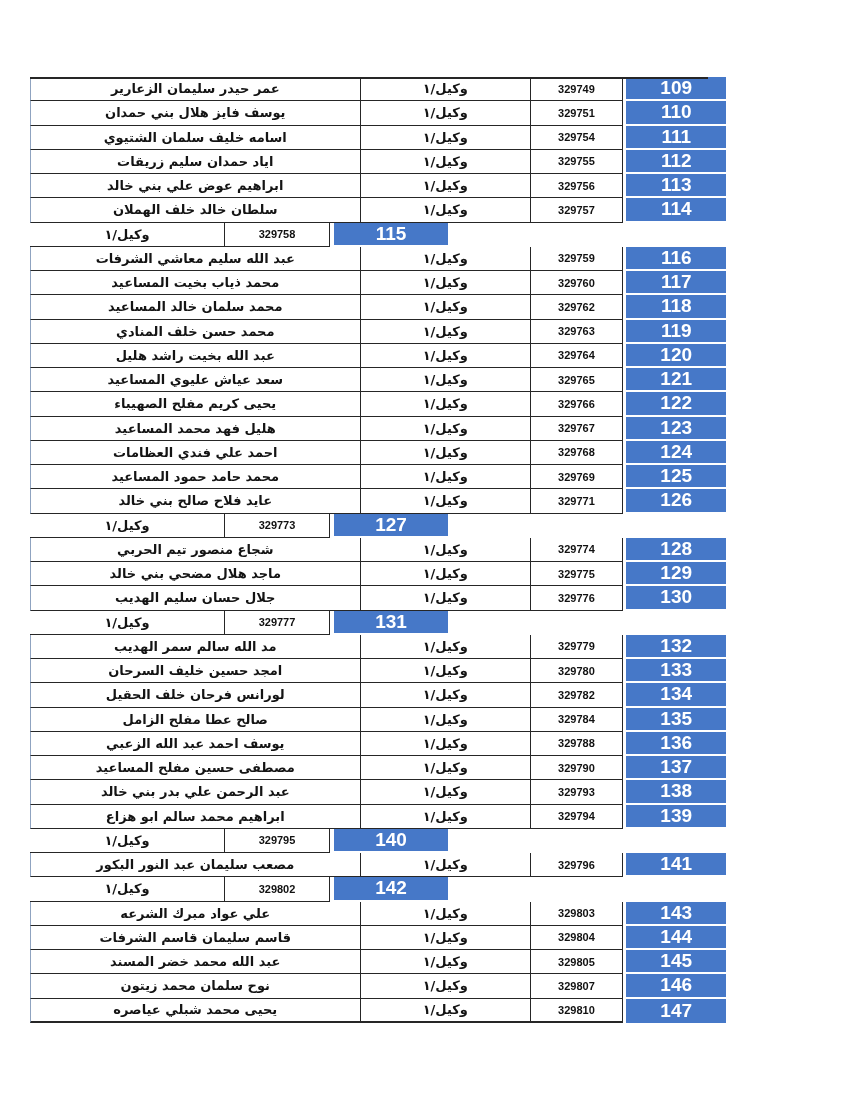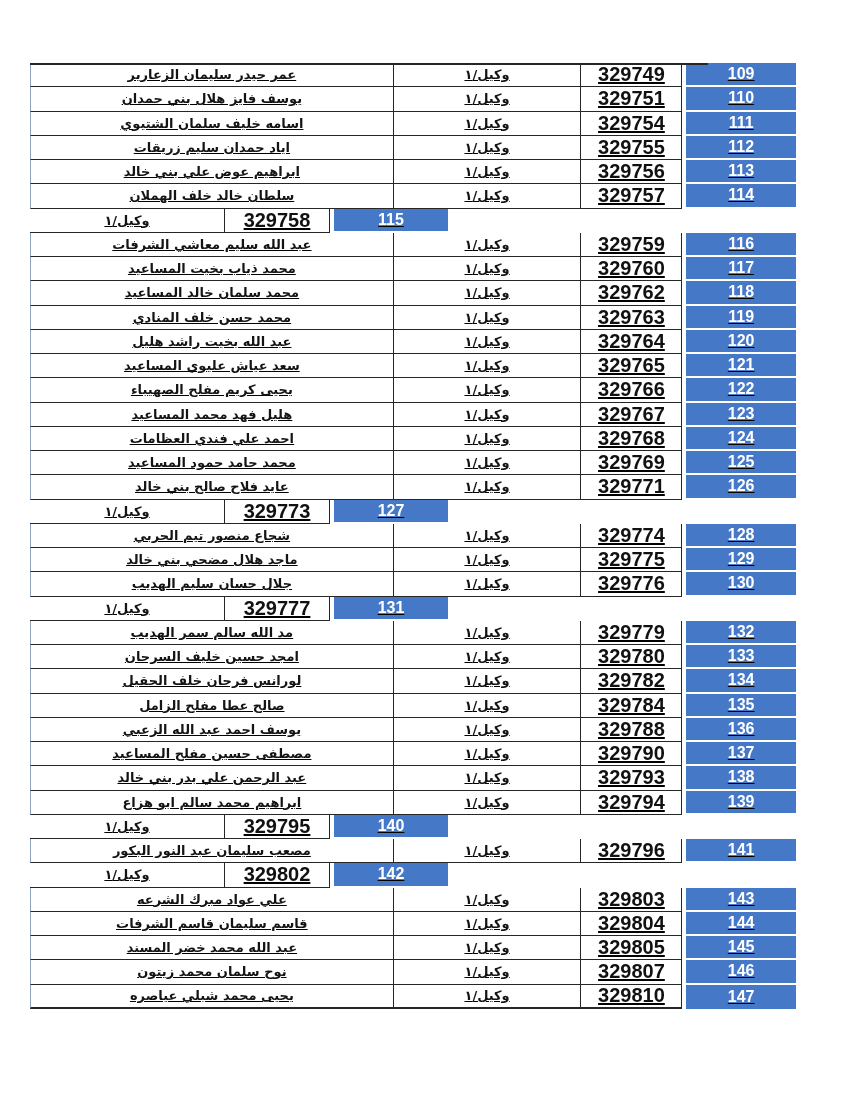--- a/index.html
+++ b/index.html
@@ -11,23 +11,22 @@
   .page {
     position: relative;
     width: 850px;
     height: 1105px;
     background: #ffffff;
     overflow: hidden;
   }
   .table-wrap {
     position: absolute;
     left: 30px;
-    top: 63px;
-    width: 766px;
-    text-decoration: underline;
+    top: 77px;
+    width: 696px;
   }
   .top-border {
     position: absolute;
     left: 0;
     top: 0;
     width: 678px;
     height: 2px;
     background: var(--grid, #262626);
   }
   .row {
@@ -61,34 +60,34 @@
     font-weight: bold;
     font-size: 13px;
     color: #141414;
     direction: rtl;
     text-align: center;
   }
   .serial-cell {
     width: 105px;
     border-right: 1.8px solid var(--grid, #262626);
     font-weight: bold;
-    font-size: 20px;
+    font-size: 11px;
     color: #111111;
     font-family: "Liberation Sans", "DejaVu Sans", sans-serif;
   }
   .gap-cell {
     width: 4px;
   }
   .num-cell {
     width: 114px;
     background: var(--accent, #4678C8);
     border-bottom: 2px solid #ffffff;
     color: var(--accent-text, #ffffff);
     font-weight: bold;
-    font-size: 16px;
+    font-size: 19px;
     font-family: "Liberation Sans", "DejaVu Sans", sans-serif;
   }
   .row:last-child .cell.bordered {
     border-bottom-width: 2.6px;
   }
   .row:last-child .num-cell {
     border-bottom: none;
   }
 </style>
 </head>

